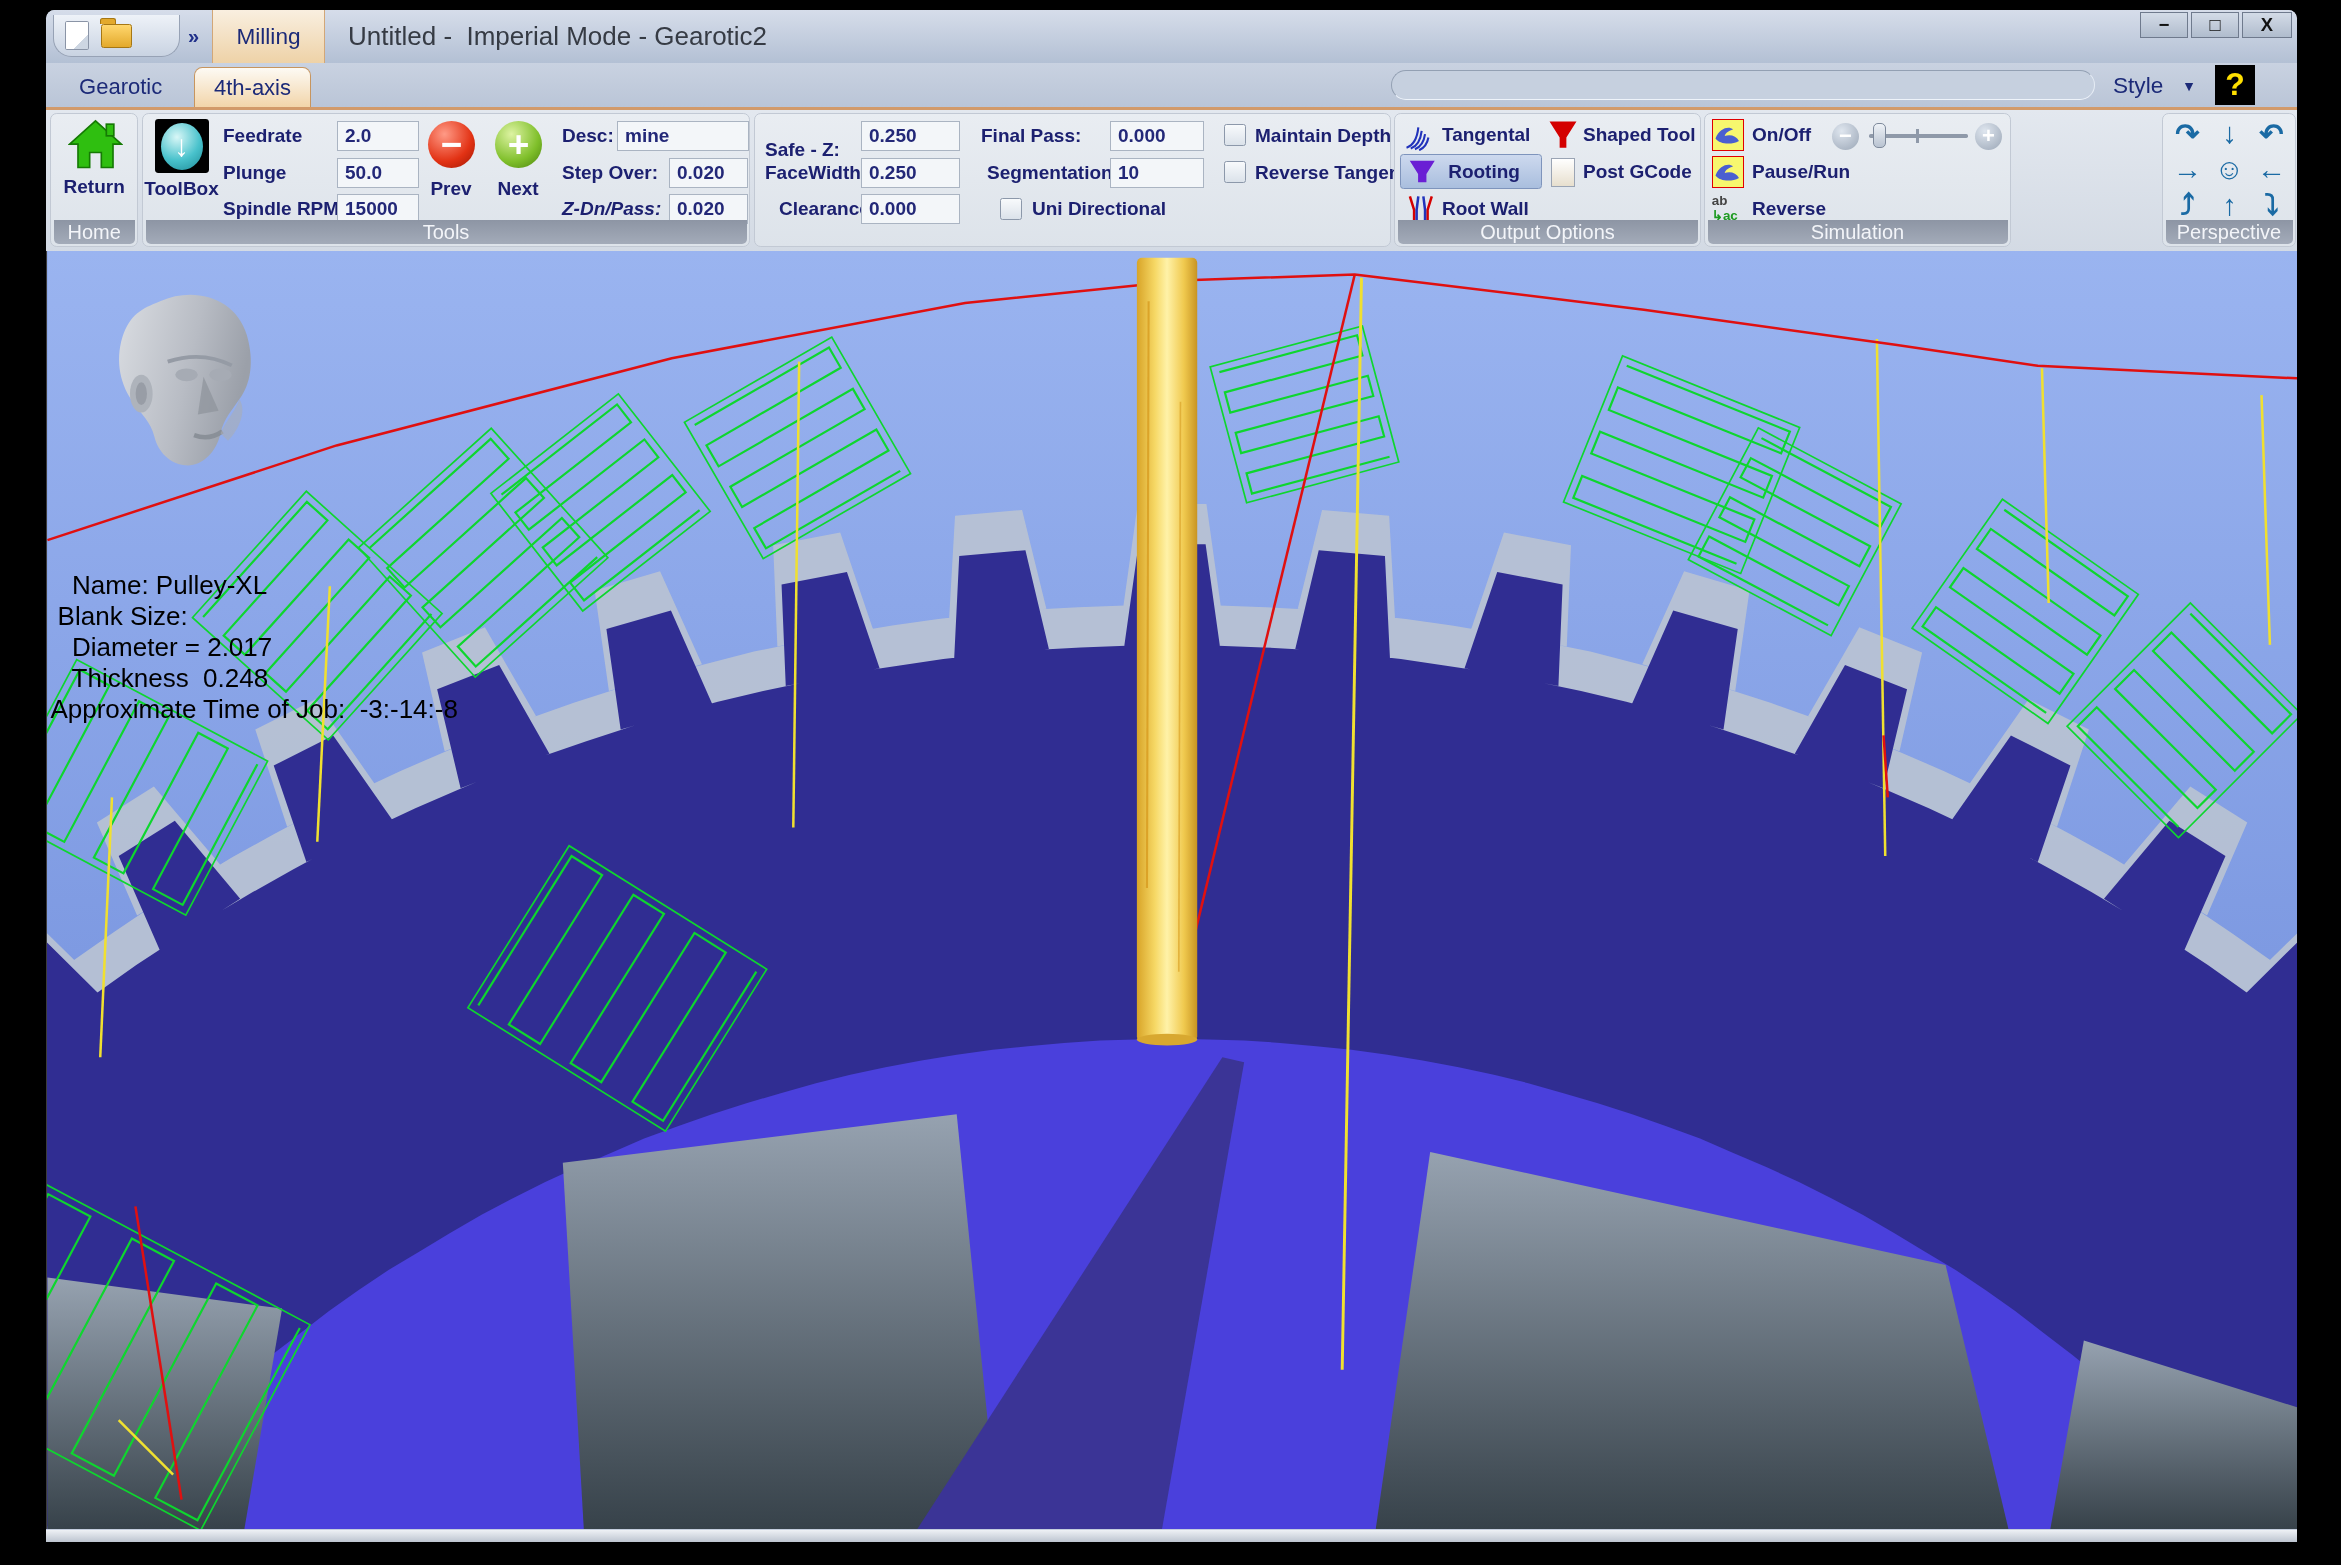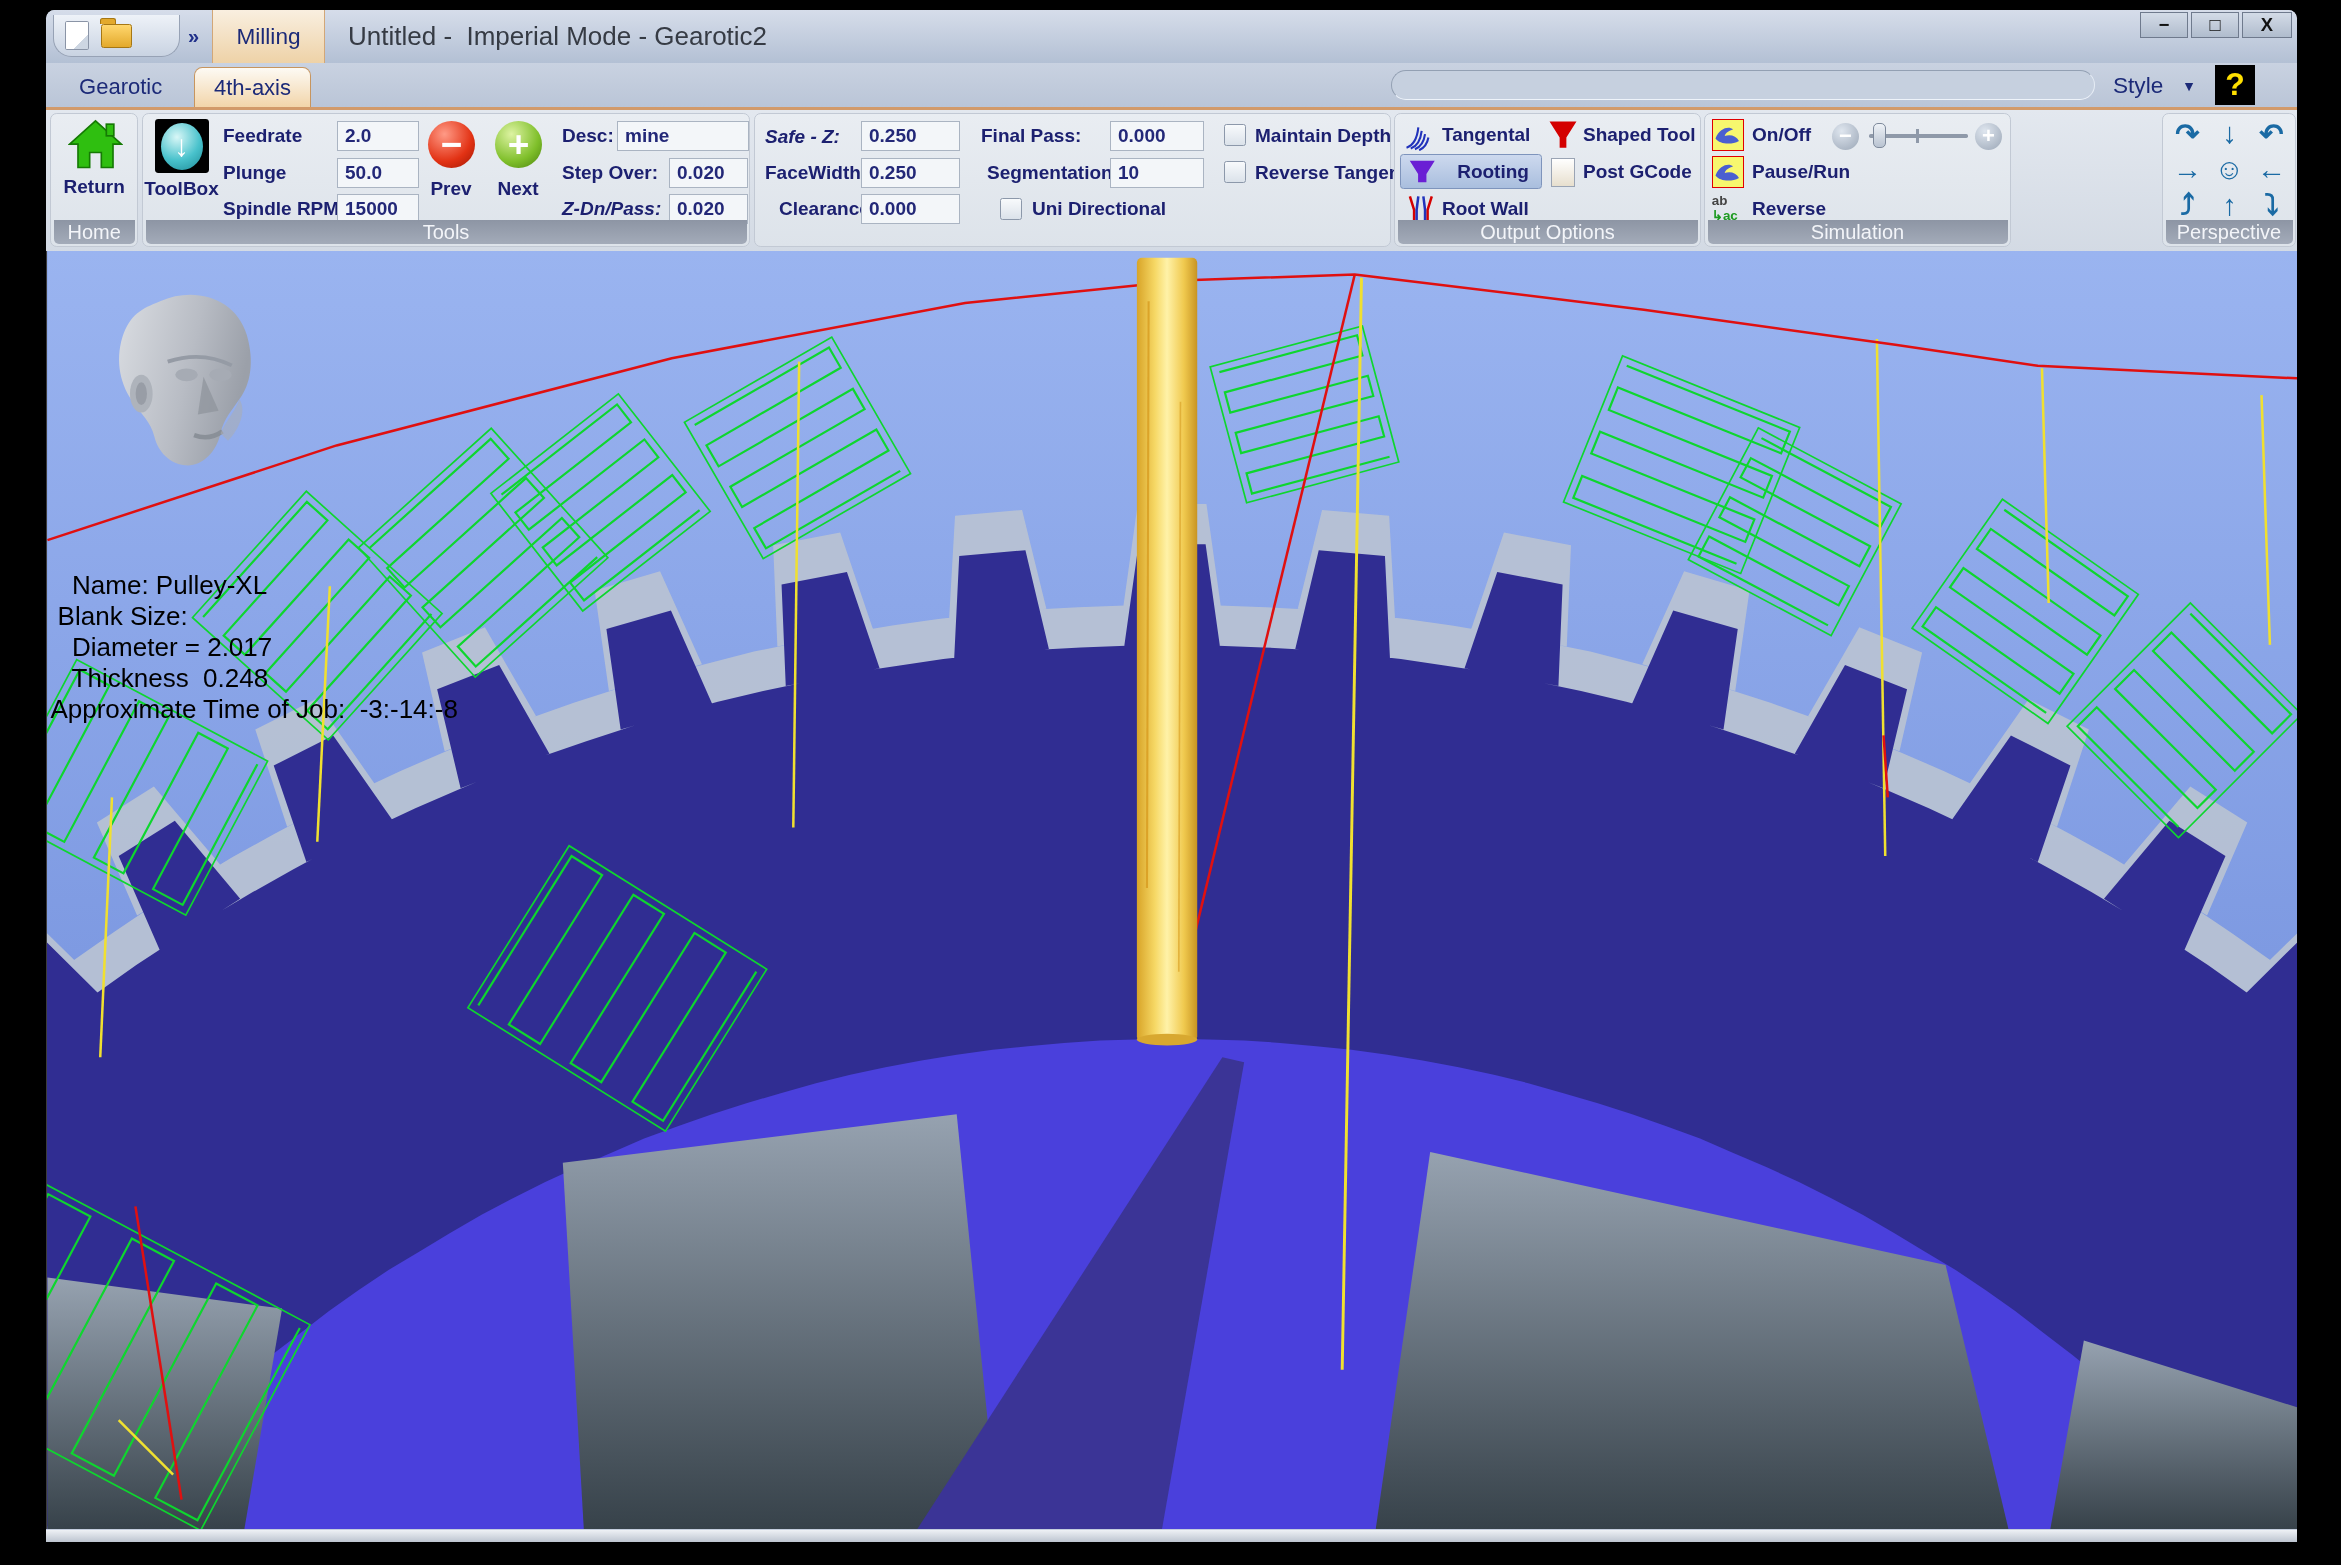--- a/index.html
+++ b/index.html
@@ -104,21 +104,21 @@
       <div class="rowlbl lbl" style="left:419px;top:6.7px;">Desc:</div>
       <div class="box" style="left:474px;top:6.7px;width:132px;">mine</div>
       <div class="rowlbl lbl" style="left:419px;top:44px;">Step Over:</div>
       <div class="box" style="left:526px;top:44px;width:79px;">0.020</div>
       <div class="rowlbl lbl" style="left:419px;top:80px;font-style:italic;">Z-Dn/Pass:</div>
       <div class="box" style="left:526px;top:80px;width:79px;">0.020</div>
       <div class="grp-label">Tools</div>
     </div>
 
     <div class="grp" style="left:708px;width:637px;">
-      <div class="rowlbl lbl" style="left:10px;top:8px;font-style:italic;">Safe - Z:</div>
+      <div class="rowlbl lbl" style="left:10px;top:21px;">Safe - Z:</div>
       <div class="box" style="left:106px;top:6.7px;width:99px;">0.250</div>
       <div class="rowlbl lbl" style="left:10px;top:44px;">FaceWidth</div>
       <div class="box" style="left:106px;top:44px;width:99px;">0.250</div>
       <div class="rowlbl lbl" style="left:24px;top:80px;">Clearance</div>
       <div class="box" style="left:106px;top:80px;width:99px;">0.000</div>
 
       <div class="rowlbl lbl" style="left:226px;top:6.7px;">Final Pass:</div>
       <div class="box" style="left:355px;top:6.7px;width:94px;">0.000</div>
       <div class="rowlbl lbl" style="left:232px;top:44px;">Segmentation</div>
       <div class="box" style="left:355px;top:44px;width:94px;">10</div>
@@ -137,21 +137,21 @@
         <path d="M9 35 Q20 31 22 14" stroke="#2233bb" fill="none" stroke-width="2.5"></path>
         <path d="M14 36 Q24 32 26 18" stroke="#2233bb" fill="none" stroke-width="2.5"></path>
         <path d="M19 37 Q28 33 30 22" stroke="#2233bb" fill="none" stroke-width="2.5"></path>
       </svg>
       <div class="optlbl lbl" style="left:47px;top:5px;">Tangental</div>
       <svg width="34" height="32" style="position:absolute;left:151px;top:5px;" viewBox="0 0 40 38">
         <polygon points="4,3 36,3 24,22 24,34 16,34 16,22" fill="#d40000"></polygon>
       </svg>
       <div class="optlbl lbl" style="left:188px;top:5px;">Shaped Tool</div>
 
-      <div style="position:absolute;left:5px;top:40px;width:142px;height:35px;background:linear-gradient(#cdd9ee,#a9bede);border:1.7px solid #7e94bc;border-radius:3.4px;box-sizing:border-box;display:flex;align-items:center;gap:21px;padding-left:6.7px;">
+      <div style="position:absolute;left:5px;top:40px;width:142px;height:35px;background:linear-gradient(#cdd9ee,#a9bede);border:1.7px solid #7e94bc;border-radius:3.4px;box-sizing:border-box;display:flex;align-items:center;gap:12px;padding-left:6.7px;">
         <svg width="28.5" height="25" viewBox="0 0 34 30">
           <polygon points="2,2 32,2 22,18 22,28 12,28 12,18" fill="#6a1fd4"></polygon>
         </svg>
         <span class="lbl">Rooting</span>
       </div>
       <div style="position:absolute;left:156px;top:44px;width:23.5px;height:28.5px;background:linear-gradient(#ffffff,#e7dfce);border:1.7px solid #9aa4b4;box-sizing:border-box;"></div>
       <div class="optlbl lbl" style="left:188px;top:42px;">Post GCode</div>
 
       <svg width="34" height="32" style="position:absolute;left:8.4px;top:79px;" viewBox="0 0 40 38">
         <path d="M8 4 L13 20 L13 34" stroke="#d40000" fill="none" stroke-width="3"></path>

